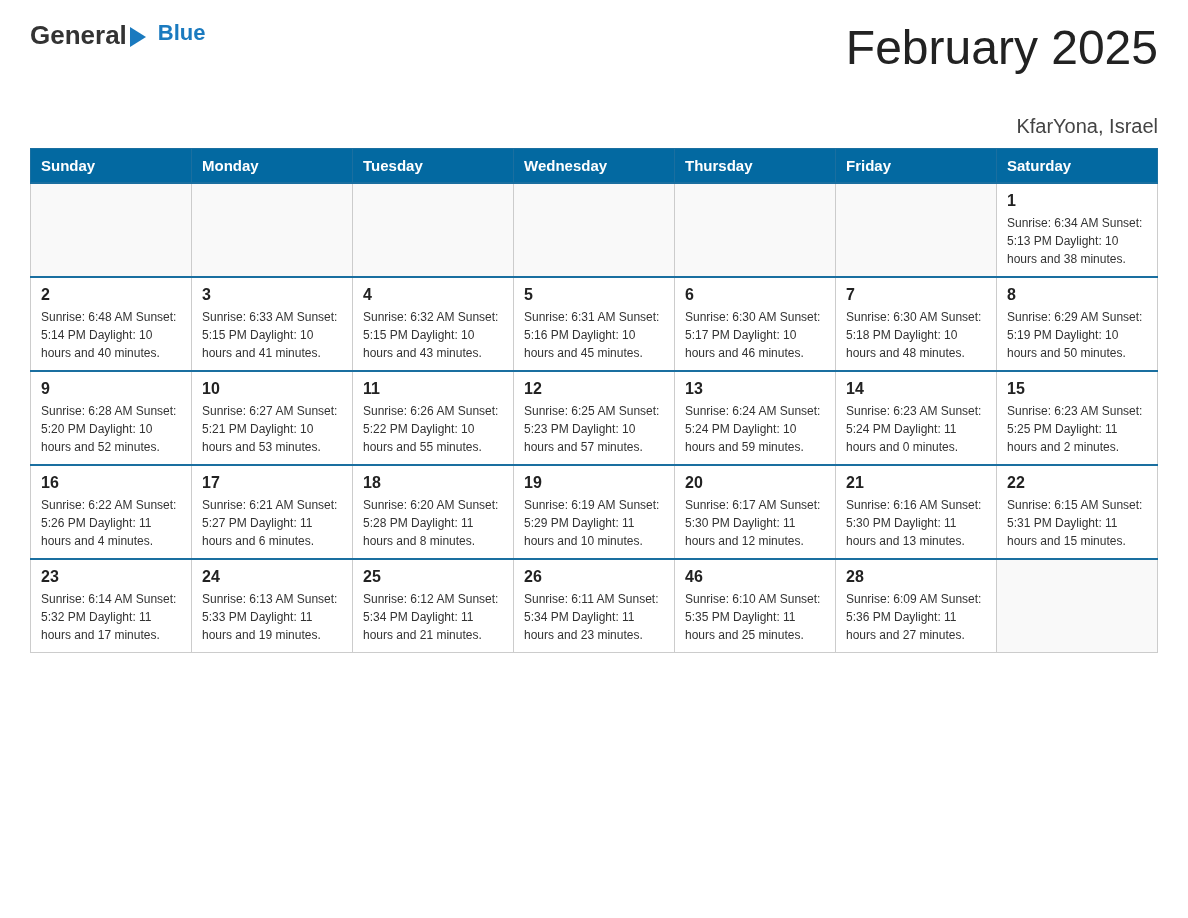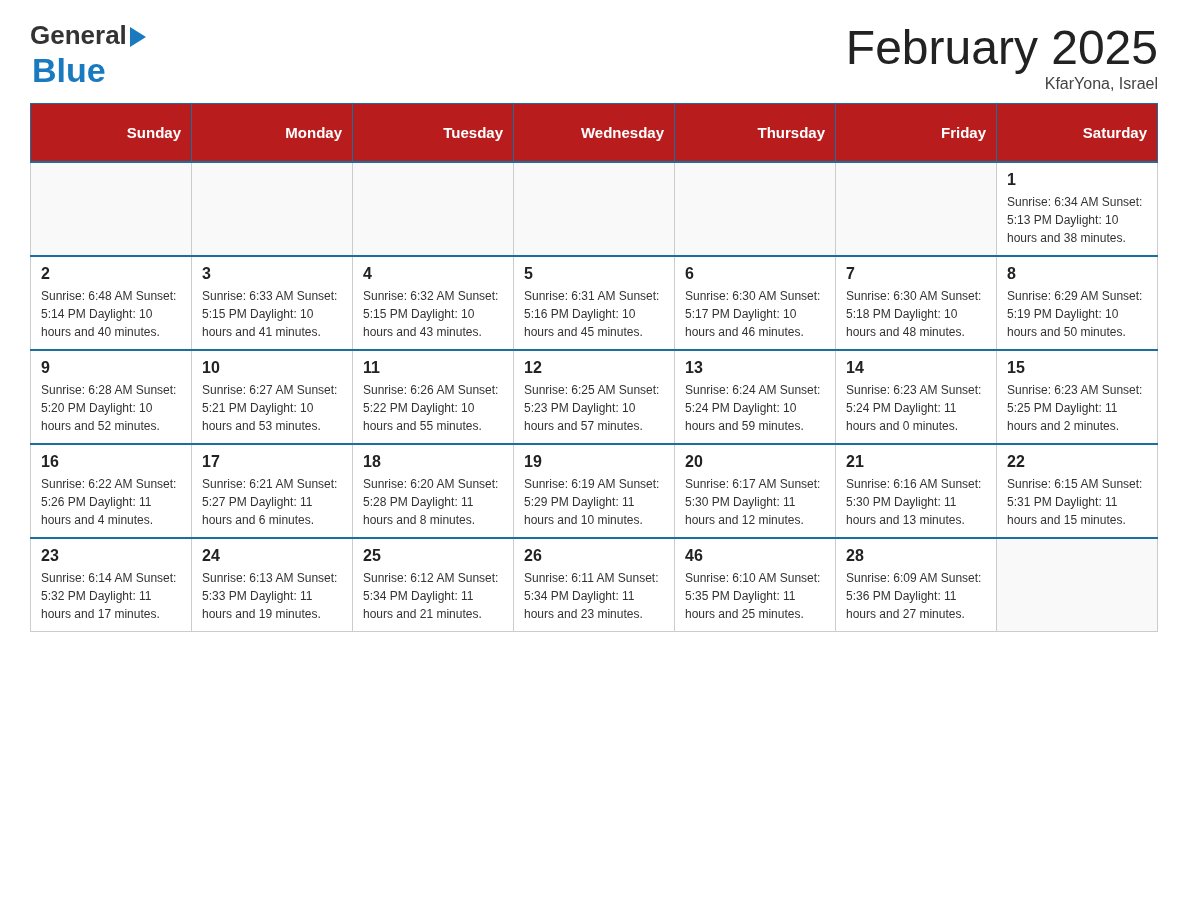--- a/index.html
+++ b/index.html
@@ -18,36 +18,37 @@
     }
     .title-block {
       text-align: right;
     }
     .title-block h1 {
       font-size: 48px;
       font-weight: normal;
       color: #222;
     }
     .title-block h2 {
-      font-size: 16px;
+      font-size: 20px;
       font-weight: normal;
       color: #444;
+      margin-top: 40px;
     }
     .calendar {
       width: 100%;
       border-collapse: collapse;
       margin-top: 10px;
     }
     .calendar thead tr th {
-      background: #b91c1c;
+      background: #0369a1;
       color: #fff;
       font-size: 15px;
       font-weight: bold;
-      padding: 20px 10px;
-      text-align: right;
+      padding: 8px 10px;
+      text-align: left;
       border: 1px solid #1a6fa0;
     }
     .calendar tbody tr td {
       border: 1px solid #ccc;
       border-top: 2px solid #1a6fa0;
       vertical-align: top;
       padding: 8px 10px;
       width: 14.28%;
       min-height: 110px;
     }
@@ -62,21 +63,21 @@
       font-size: 12px;
       color: #333;
       line-height: 1.5;
     }
     .calendar tbody tr td.empty {
       background: #f9f9f9;
     }
     
     .logo-wrapper {
       display: flex;
-      flex-direction: column;
+      flex-direction: row;
       align-items: flex-start;
       text-align: center;
     }
     .logo-line1 {
       display: flex;
       align-items: center;
     }
     .logo-text-general {
       font-size: 26px;
       font-weight: bold;
@@ -87,25 +88,25 @@
       display: inline-block;
       width: 0;
       height: 0;
       border-top: 10px solid transparent;
       border-bottom: 10px solid transparent;
       border-left: 16px solid #1a7abf;
       margin-left: 3px;
       margin-bottom: -2px;
     }
     .logo-text-blue {
-      font-size: 34px;
+      font-size: 22px;
       font-weight: bold;
       color: #1a7abf;
       font-family: Arial, sans-serif;
-      margin-left: 2px;
+      margin-left: 12px;
     }
   </style>
 </head>
 <body>
 
 <div class="header">
   <div class="logo-wrapper">
     <div class="logo-line1">
       <span class="logo-text-general">General</span>
       <span class="logo-arrow"></span>

